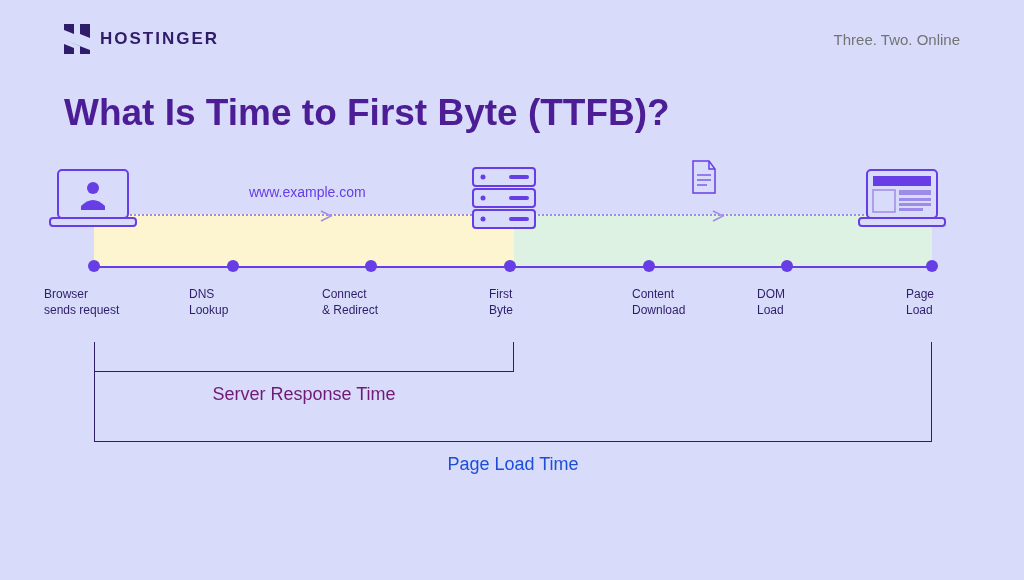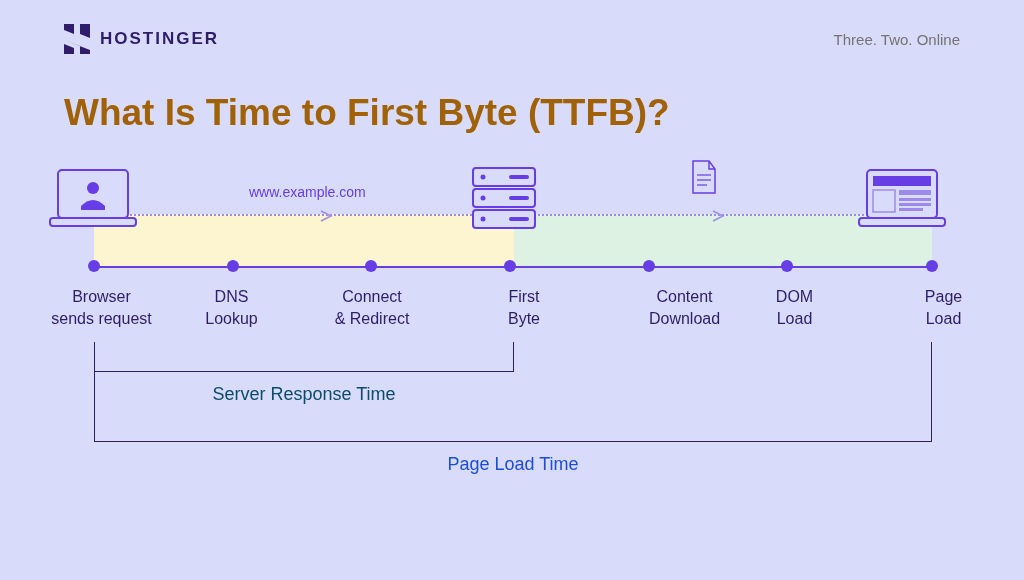--- a/index.html
+++ b/index.html
@@ -30,21 +30,21 @@
   color: #2f1c6a;
 }
 .tagline {
   font-size: 15px;
   color: #737373;
   font-weight: 500;
 }
 .title {
   font-size: 37px;
   font-weight: 800;
-  color: #a16207;
+  color: #4c1d95;
   padding: 38px 64px 0 64px;
 }
 .diagram {
   position: relative;
   margin: 40px 92px 0 64px;
   height: 340px;
 }
 .band-container {
   position: absolute;
   top: 40px;
@@ -116,22 +116,22 @@
 }
 .dot:last-child { margin-right: -6px; margin-left: 0; }
 .labels {
   position: absolute;
   top: 112px;
   left: 0;
   right: 0;
   display: flex;
 }
 .label {
-  text-align: center;
-  font-size: 16px;
+  text-align: left;
+  font-size: 12px;
   color: #2f1c6a;
   line-height: 1.35;
   font-weight: 500;
   position: absolute;
 }
 .label-0 { left: -20px; width: 115px; }
 .label-1 { left: 125px; width: 85px; }
 .label-2 { left: 258px; width: 100px; }
 .label-3 { left: 425px; width: 70px; }
 .label-4 { left: 568px; width: 105px; }
@@ -168,21 +168,21 @@
   border-bottom: 1.5px solid #2f1c6a;
 }
 .bracket-1-label {
   position: absolute;
   top: 210px;
   left: 30px;
   width: 420px;
   text-align: center;
   font-size: 18px;
   font-weight: 500;
-  color: #0c4a6e;
+  color: #701a75;
 }
 .bracket-2 {
   position: absolute;
   top: 168px;
   left: 30px;
   right: 0;
   height: 100px;
   border-left: 1.5px solid #2f1c6a;
   border-right: 1.5px solid #2f1c6a;
   border-bottom: 1.5px solid #2f1c6a;

